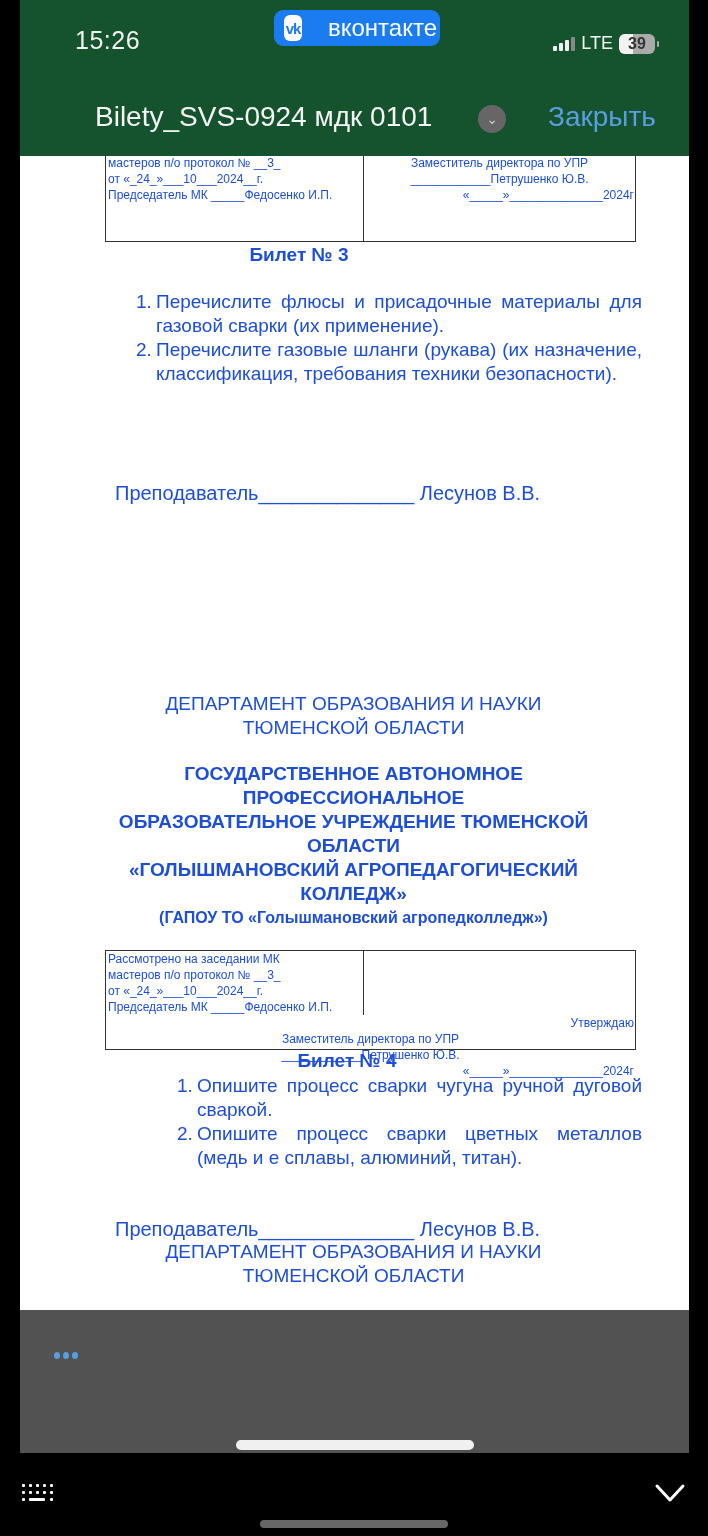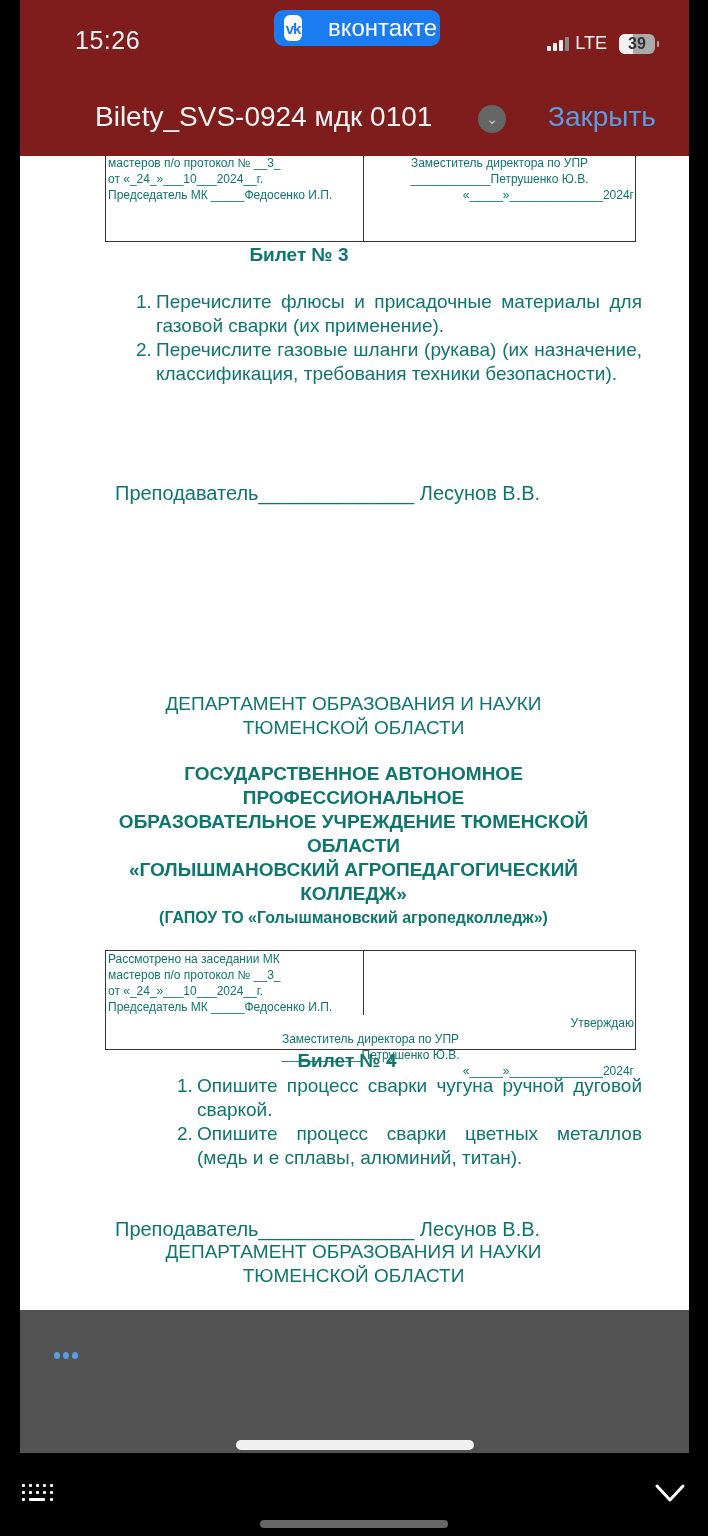--- a/index.html
+++ b/index.html
@@ -1,36 +1,36 @@
 <!DOCTYPE html>
 <html><head>
 <meta charset="utf-8">
 <style>
   html, body { margin:0; padding:0; }
   body { width:708px; height:1536px; background:#000; position:relative; overflow:hidden; font-family:"Liberation Sans", sans-serif; }
-  .frame { position:absolute; left:20px; width:669px; background:#7f1d1d; }
+  .frame { position:absolute; left:20px; width:669px; background:#14532d; }
   .top { top:0; height:156px; }
   .status-time { position:absolute; left:55px; top:26px; color:#f2f2f2; font-size:25px; font-weight:500; letter-spacing:0.5px; }
   .vk-pill { position:absolute; left:254px; top:10px; width:166px; height:36px; border-radius:9px; background:#1a7cf0; display:flex; align-items:center; }
   .vk-logo { width:18px; height:26px; background:#fff; border-radius:6px; margin-left:10px; display:flex; align-items:center; justify-content:center; color:#1a7cf0; font-weight:bold; font-size:15px; letter-spacing:-1px; }
   .vk-text { color:#fff; font-size:24px; margin-left:26px; font-weight:500; }
   .status-right { position:absolute; right:30px; top:33px; display:flex; align-items:center; color:#f2f2f2; }
   .signal { display:flex; align-items:flex-end; height:14px; gap:2px; margin-right:6px; }
   .signal span { width:4px; background:#f2f2f2; border-radius:1px; }
   .signal span.dim { background:#888; }
-  .lte { font-size:18px; margin-right:12px; }
+  .lte { font-size:18px; margin-right:6px; }
   .battery { position:relative; width:36px; height:20px; border-radius:6px; background:#aaa; display:flex; align-items:center; justify-content:center; font-size:16px; font-weight:bold; color:#333; overflow:hidden; }
   .battery .fill { position:absolute; left:0; top:0; bottom:0; width:14px; background:#f2f2f2; }
   .battery .lvl { position:relative; }
   .batt-tip { width:2px; height:6px; background:#aaa; margin-left:2px; border-radius:1px; }
   .doc-title { position:absolute; left:75px; top:101px; color:#f4f4f4; font-size:28px; font-weight:500; }
   .title-chevron { position:absolute; left:458px; top:105px; width:28px; height:28px; border-radius:50%; background:#666; color:#ccc; font-size:14px; display:flex; align-items:center; justify-content:center; }
   .close-btn { position:absolute; left:528px; top:101px; color:#5a9ee0; font-size:28px; }
 
-  .page { position:absolute; left:20px; top:156px; width:669px; height:1154px; background:#fff; overflow:hidden; color:#0f766e; }
+  .page { position:absolute; left:20px; top:156px; width:669px; height:1154px; background:#fff; overflow:hidden; color:#1d4ed8; }
   .tbl { position:absolute; left:85px; width:529px; border:1.5px solid #333; display:flex; font-size:12px; line-height:16px; }
   .tbl .c1 { width:255px; border-right:1.5px solid #333; padding-left:2px; }
   .tbl .c2 { flex:1; text-align:center; }
   .tbl .r { text-align:right; padding-right:1px; }
   .ticket { position:absolute; left:0; width:558px; text-align:center; font-weight:bold; font-size:19px; }
   .q { position:absolute; font-size:19px; line-height:24px; text-align:justify; }
   .q .num { position:absolute; left:-20px; }
   .sig { position:absolute; font-size:20px; }
   .center { position:absolute; left:0; width:717px; text-align:center; font-size:19px; line-height:24px; }
   .bold { font-weight:bold; }

